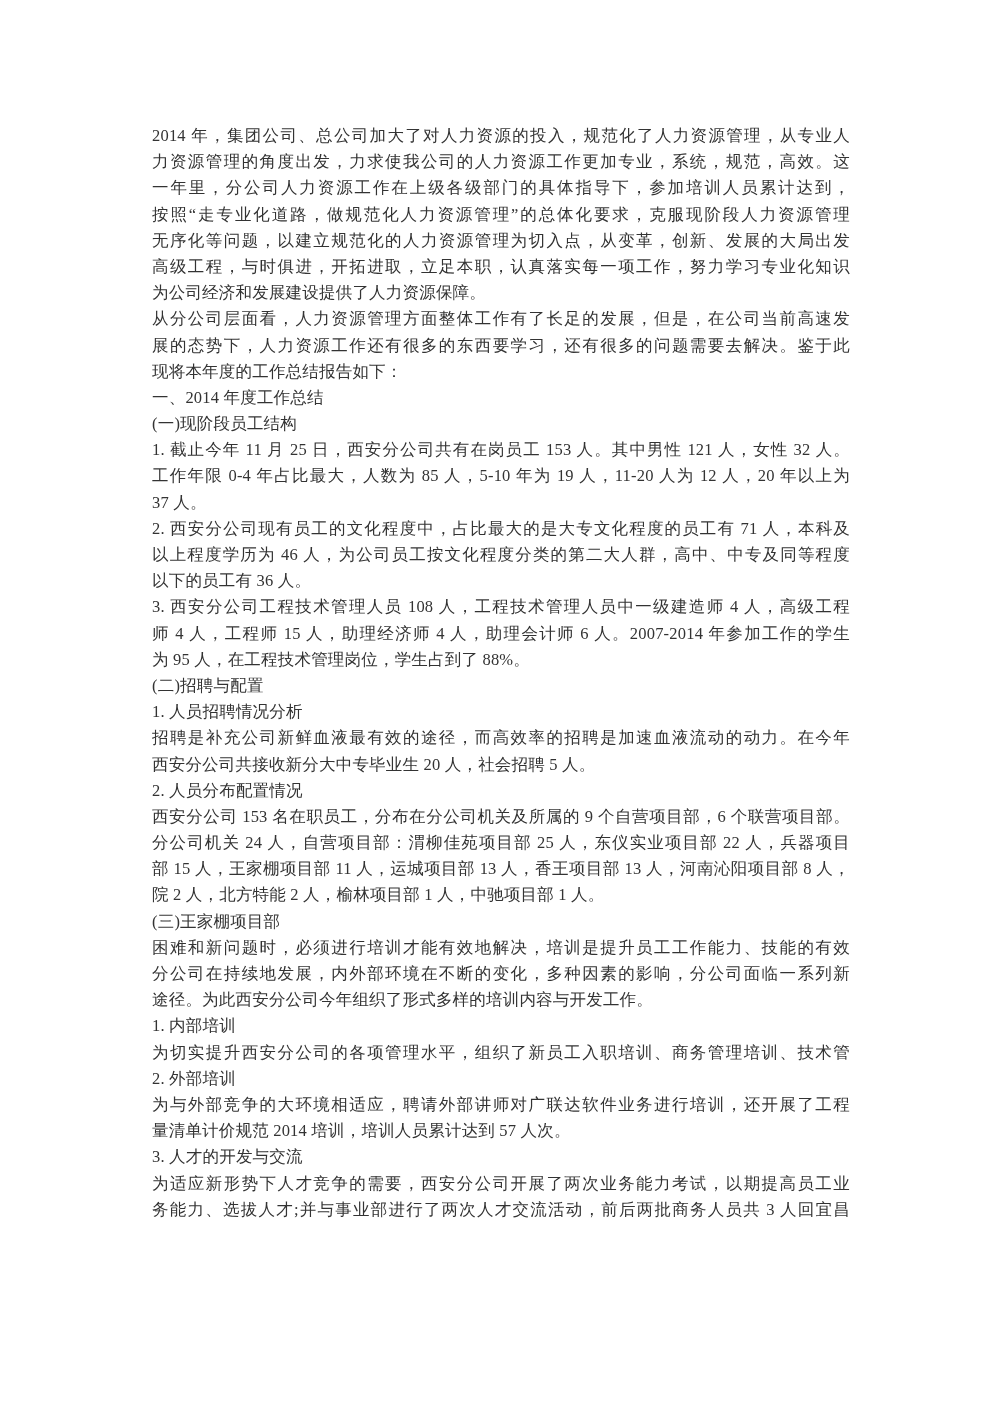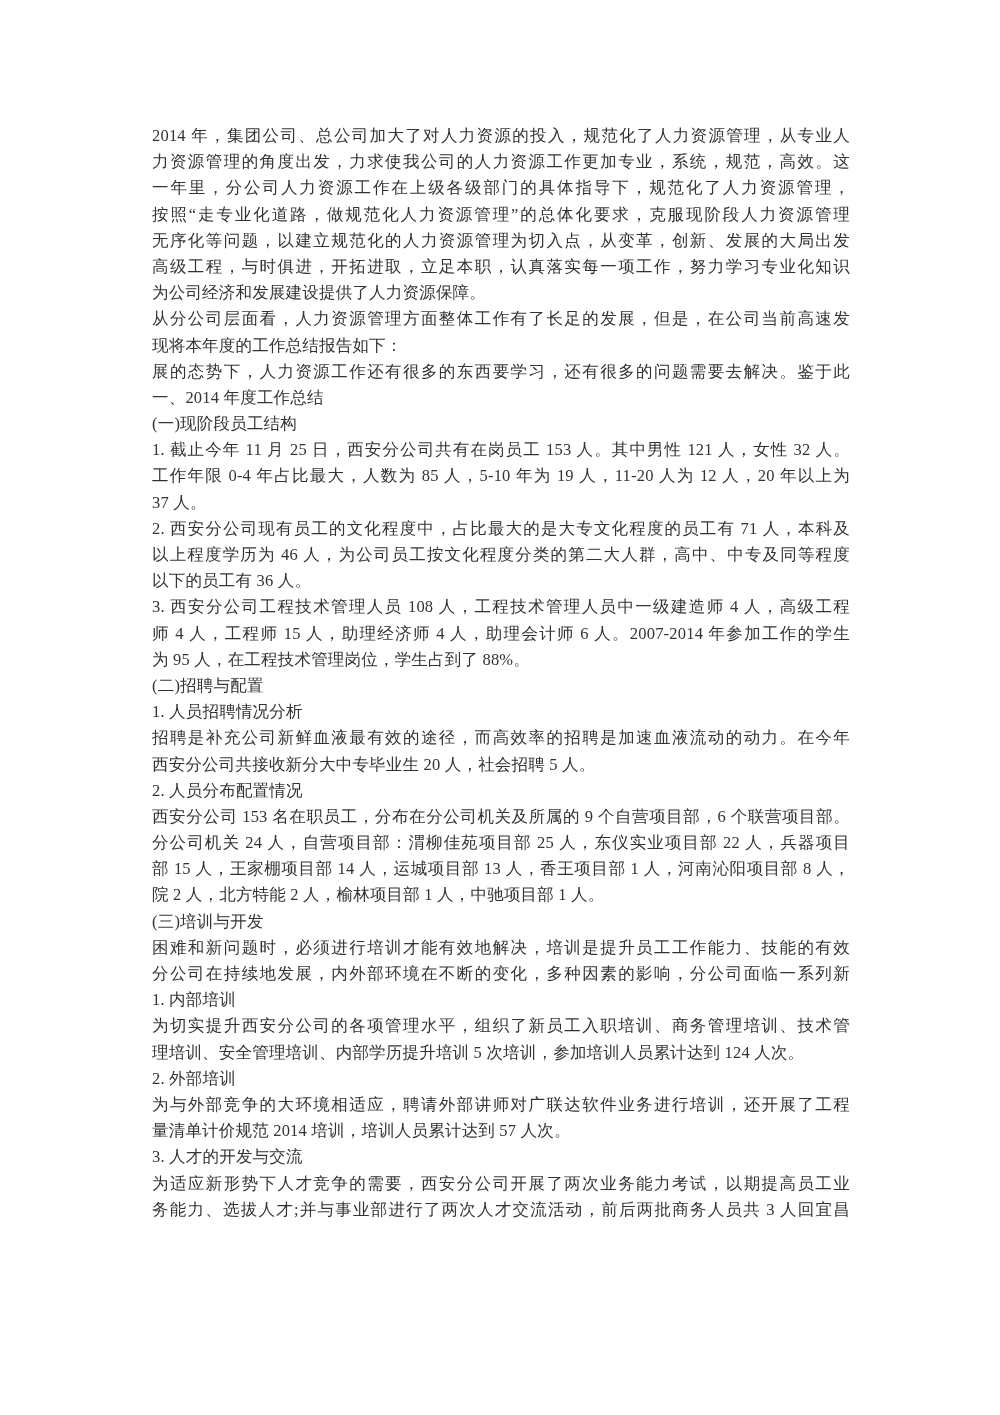--- a/index.html
+++ b/index.html
@@ -38,54 +38,54 @@
     text-align-last: left;
   }
 </style>
 </head>
 <body>
 
 <div class="page">
   <div class="content" style="color: rgb(51, 51, 51);">
       <div class="line justify">2014 年，集团公司、总公司加大了对人力资源的投入，规范化了人力资源管理，从专业人</div>
       <div class="line justify">力资源管理的角度出发，力求使我公司的人力资源工作更加专业，系统，规范，高效。这</div>
-      <div class="line justify">一年里，分公司人力资源工作在上级各级部门的具体指导下，规范化了人力资源管理，</div>
+      <div class="line justify">一年里，分公司人力资源工作在上级各级部门的具体指导下，参加培训人员累计达到，</div>
       <div class="line justify">按照“走专业化道路，做规范化人力资源管理”的总体化要求，克服现阶段人力资源管理</div>
       <div class="line justify">无序化等问题，以建立规范化的人力资源管理为切入点，从变革，创新、发展的大局出发</div>
       <div class="line justify">高级工程，与时俱进，开拓进取，立足本职，认真落实每一项工作，努力学习专业化知识</div>
       <div class="line left">为公司经济和发展建设提供了人力资源保障。</div>
       <div class="line justify">从分公司层面看，人力资源管理方面整体工作有了长足的发展，但是，在公司当前高速发</div>
+      <div class="line justify">展的态势下，人力资源工作还有很多的东西要学习，还有很多的问题需要去解决。鉴于此</div>
       <div class="line left">现将本年度的工作总结报告如下：</div>
-      <div class="line justify">展的态势下，人力资源工作还有很多的东西要学习，还有很多的问题需要去解决。鉴于此</div>
       <div class="line left">一、2014 年度工作总结</div>
       <div class="line left">(一)现阶段员工结构</div>
       <div class="line justify">1. 截止今年 11 月 25 日，西安分公司共有在岗员工 153 人。其中男性 121 人，女性 32 人。</div>
       <div class="line justify">工作年限 0-4 年占比最大，人数为 85 人，5-10 年为 19 人，11-20 人为 12 人，20 年以上为</div>
       <div class="line left">37 人。</div>
       <div class="line justify">2. 西安分公司现有员工的文化程度中，占比最大的是大专文化程度的员工有 71 人，本科及</div>
       <div class="line justify">以上程度学历为 46 人，为公司员工按文化程度分类的第二大人群，高中、中专及同等程度</div>
       <div class="line left">以下的员工有 36 人。</div>
       <div class="line justify">3. 西安分公司工程技术管理人员 108 人，工程技术管理人员中一级建造师 4 人，高级工程</div>
       <div class="line justify">师 4 人，工程师 15 人，助理经济师 4 人，助理会计师 6 人。2007-2014 年参加工作的学生</div>
       <div class="line left">为 95 人，在工程技术管理岗位，学生占到了 88%。</div>
       <div class="line left">(二)招聘与配置</div>
       <div class="line left">1. 人员招聘情况分析</div>
       <div class="line justify">招聘是补充公司新鲜血液最有效的途径，而高效率的招聘是加速血液流动的动力。在今年</div>
       <div class="line left">西安分公司共接收新分大中专毕业生 20 人，社会招聘 5 人。</div>
       <div class="line left">2. 人员分布配置情况</div>
       <div class="line justify">西安分公司 153 名在职员工，分布在分公司机关及所属的 9 个自营项目部，6 个联营项目部。</div>
       <div class="line justify">分公司机关 24 人，自营项目部：渭柳佳苑项目部 25 人，东仪实业项目部 22 人，兵器项目</div>
-      <div class="line justify">部 15 人，王家棚项目部 14 人，运城项目部 13 人，香王项目部 1 人，河南沁阳项目部 8 人，</div>
+      <div class="line justify">部 15 人，王家棚项目部 11 人，运城项目部 13 人，香王项目部 13 人，河南沁阳项目部 8 人，</div>
       <div class="line left">院 2 人，北方特能 2 人，榆林项目部 1 人，中驰项目部 1 人。</div>
-      <div class="line left">(三)培训与开发</div>
+      <div class="line left">(三)王家棚项目部</div>
       <div class="line justify">困难和新问题时，必须进行培训才能有效地解决，培训是提升员工工作能力、技能的有效</div>
       <div class="line justify">分公司在持续地发展，内外部环境在不断的变化，多种因素的影响，分公司面临一系列新</div>
+      <div class="line left">途径。为此西安分公司今年组织了形式多样的培训内容与开发工作。</div>
       <div class="line left">1. 内部培训</div>
       <div class="line justify">为切实提升西安分公司的各项管理水平，组织了新员工入职培训、商务管理培训、技术管</div>
-      <div class="line left">理培训、安全管理培训、内部学历提升培训 5 次培训，参加培训人员累计达到 124 人次。</div>
       <div class="line left">2. 外部培训</div>
       <div class="line justify">为与外部竞争的大环境相适应，聘请外部讲师对广联达软件业务进行培训，还开展了工程</div>
       <div class="line left">量清单计价规范 2014 培训，培训人员累计达到 57 人次。</div>
       <div class="line left">3. 人才的开发与交流</div>
       <div class="line justify">为适应新形势下人才竞争的需要，西安分公司开展了两次业务能力考试，以期提高员工业</div>
       <div class="line justify">务能力、选拔人才;并与事业部进行了两次人才交流活动，前后两批商务人员共 3 人回宜昌</div>
     </div>
 </div>
 
 </body></html>

